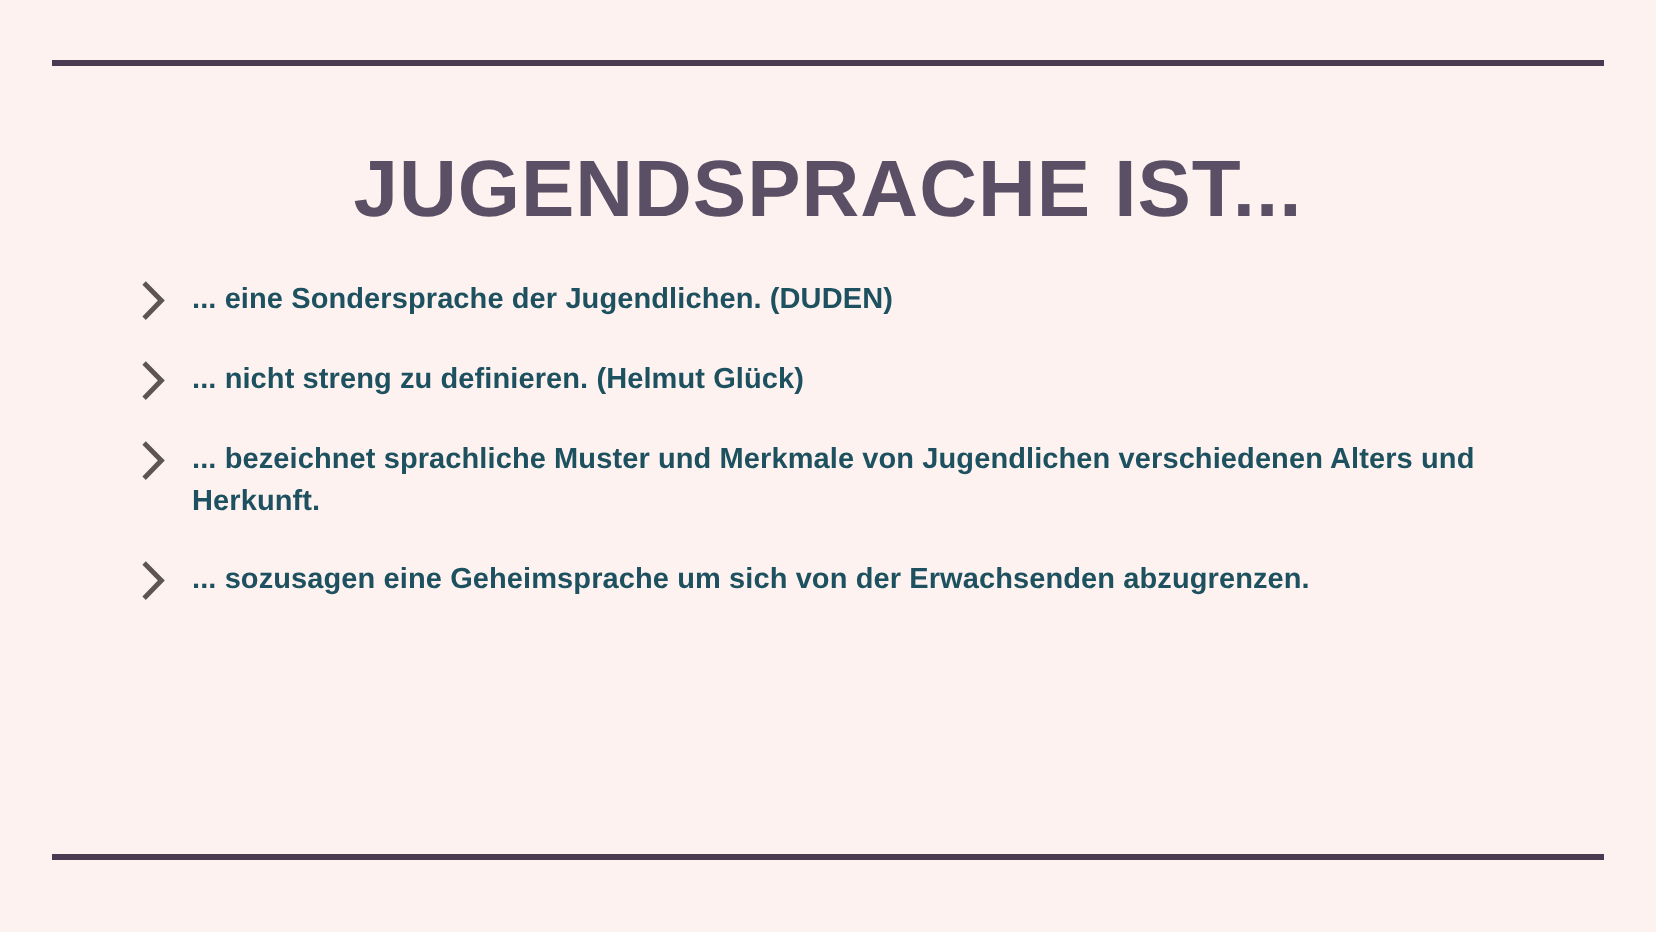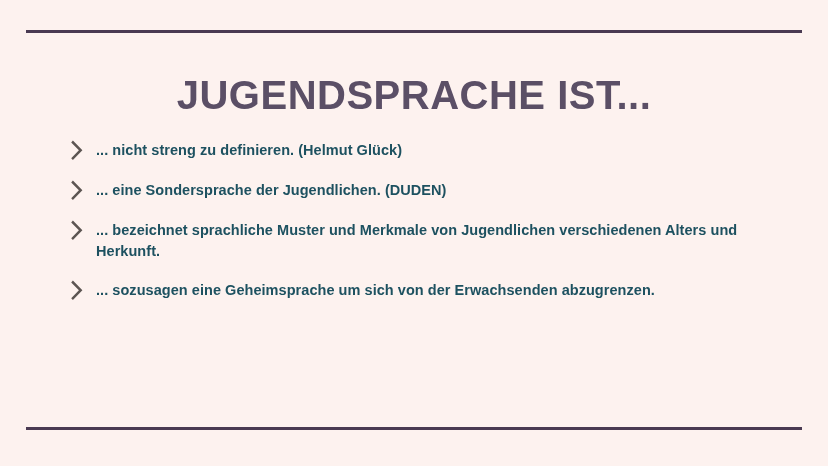--- a/index.html
+++ b/index.html
@@ -92,30 +92,30 @@
   <h1 class="slide-title">JUGENDSPRACHE IST...</h1>
 
   <div class="bullet-list">
 
     <div class="bullet-row">
       <span class="chevron-icon">
         <svg width="22" height="23" viewBox="0 0 22 23" xmlns="http://www.w3.org/2000/svg">
           <path d="M5.2 3.4 L6.9 1.6 L16.4 11.3 L6.9 21.0 L5.2 19.2 L12.9 11.3 Z" fill="#5c5552"></path>
         </svg>
       </span>
-      <span class="bullet-text">... nicht streng zu definieren. (Helmut Glück)</span>
+      <span class="bullet-text">... eine Sondersprache der Jugendlichen. (DUDEN)</span>
     </div>
 
     <div class="bullet-row">
       <span class="chevron-icon">
         <svg width="22" height="23" viewBox="0 0 22 23" xmlns="http://www.w3.org/2000/svg">
           <path d="M5.2 3.4 L6.9 1.6 L16.4 11.3 L6.9 21.0 L5.2 19.2 L12.9 11.3 Z" fill="#5c5552"></path>
         </svg>
       </span>
-      <span class="bullet-text">... eine Sondersprache der Jugendlichen. (DUDEN)</span>
+      <span class="bullet-text">... nicht streng zu definieren. (Helmut Glück)</span>
     </div>
 
     <div class="bullet-row">
       <span class="chevron-icon">
         <svg width="22" height="23" viewBox="0 0 22 23" xmlns="http://www.w3.org/2000/svg">
           <path d="M5.2 3.4 L6.9 1.6 L16.4 11.3 L6.9 21.0 L5.2 19.2 L12.9 11.3 Z" fill="#5c5552"></path>
         </svg>
       </span>
       <span class="bullet-text">... bezeichnet sprachliche Muster und Merkmale von Jugendlichen verschiedenen Alters und Herkunft.</span>
     </div>

